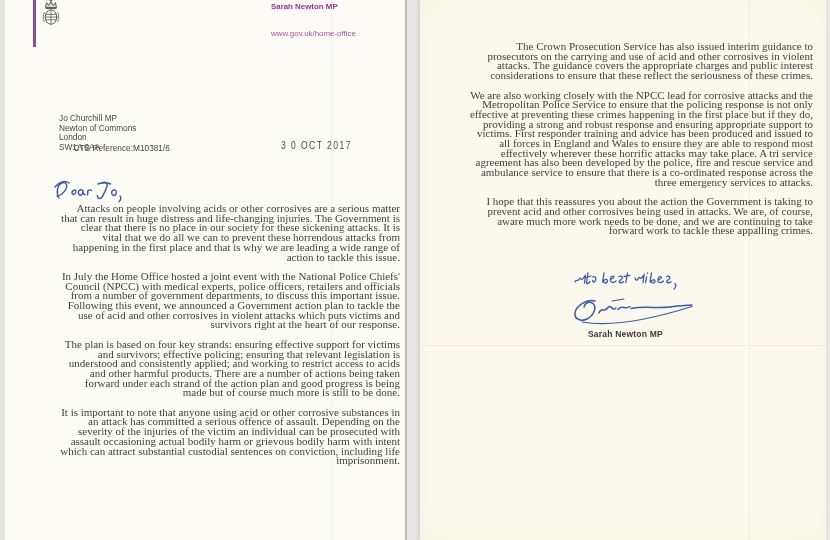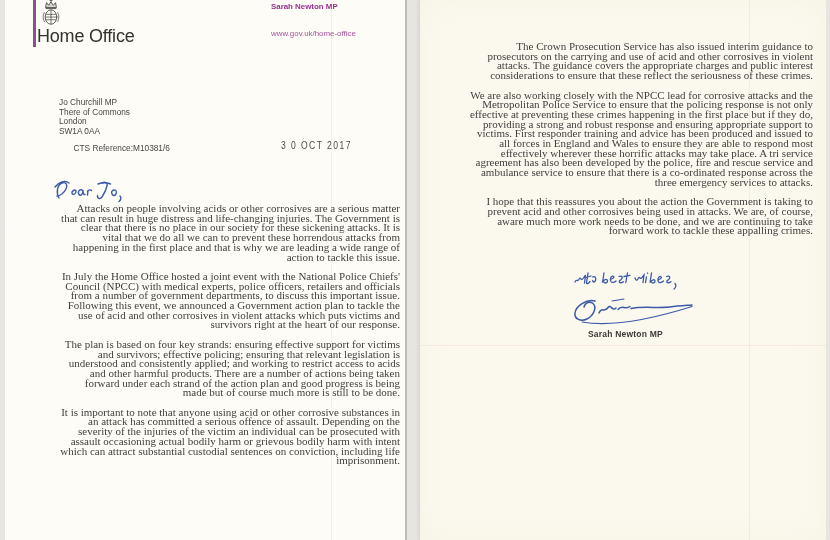--- a/index.html
+++ b/index.html
@@ -28,21 +28,21 @@
   .wordmark{
     position:absolute;left:32px;top:26px;
     font-size:18px;letter-spacing:-0.2px;color:#34322f;
   }
   .minister-block{position:absolute;left:266px;top:2px;width:148px;font-size:7.9px;line-height:9.3px;}
   .m-name,.m-title{color:#963090;font-weight:bold;}
   .m-addr{margin-top:8px;color:#55534f;}
   .m-web{margin-top:18px;color:#a4539b;}
 
   
-  .recipient{position:absolute;left:54px;top:98px;font-size:8.3px;line-height:9.7px;color:#474644;}
+  .recipient{position:absolute;left:54px;top:114px;font-size:8.3px;line-height:9.7px;color:#474644;}
   .recipient p{margin:0;}
   .ref-row{position:absolute;left:54px;top:143px;font-size:8.3px;color:#474644;}
   .ref-label{display:inline-block;width:74px;text-align:right;}
   .date-stamp{
     position:absolute;left:276px;top:139px;
     font-size:9.5px;font-weight:500;letter-spacing:1.6px;color:#4a4a4a;
     transform:scaleX(.9) scaleY(1.12);transform-origin:left top;white-space:nowrap;
   }
 
   
@@ -69,30 +69,29 @@
       <g fill="none" stroke="#4b4a46" stroke-width="1" stroke-linecap="round">
         <path d="M10,0 L10,2.6 M8.6,1.3 L11.4,1.3"></path>
         <path d="M4,9 L5,4 L7.5,7 L10,3 L12.5,7 L15,4 L16,9 Z" fill="#5a5954" fill-opacity=".22"></path>
         <path d="M4.5,10.6 H15.5"></path>
         <ellipse cx="10" cy="20" rx="6.5" ry="8"></ellipse>
         <path d="M4.8,17 H15.2 M4.2,20 H15.8 M4.8,23 H15.2 M10,12.6 V27.4" stroke-width=".8"></path>
         <path d="M2.5,15 C.8,18 .8,22 2.5,25 M17.5,15 C19.2,18 19.2,22 17.5,25" stroke-width=".8"></path>
       </g>
     </svg>
 
-    <div class="wordmark">Home Office</div>
 
     <div class="minister-block">
       <div class="m-name">Sarah Newton MP</div>
       <div class="m-web">www.gov.uk/home-office</div>
     </div>
 
     <div class="recipient">
         <p>Jo Churchill MP</p>
-        <p>There of Commons</p>
+        <p>Newton of Commons</p>
         <p>London</p>
         <p>SW1A 0AA</p>
       </div>
 
     <div class="ref-row">
       <span class="ref-label">CTS Reference:</span><span class="ref-value">M10381/6</span>
     </div>
 
     <div class="date-stamp">3 0 OCT 2017</div>
 

